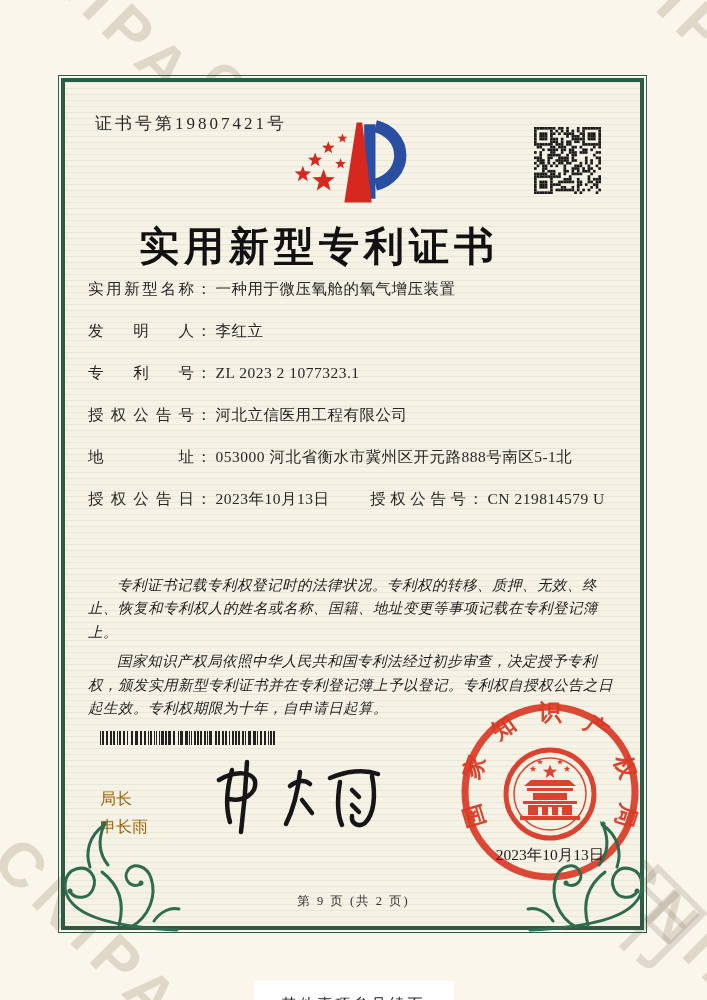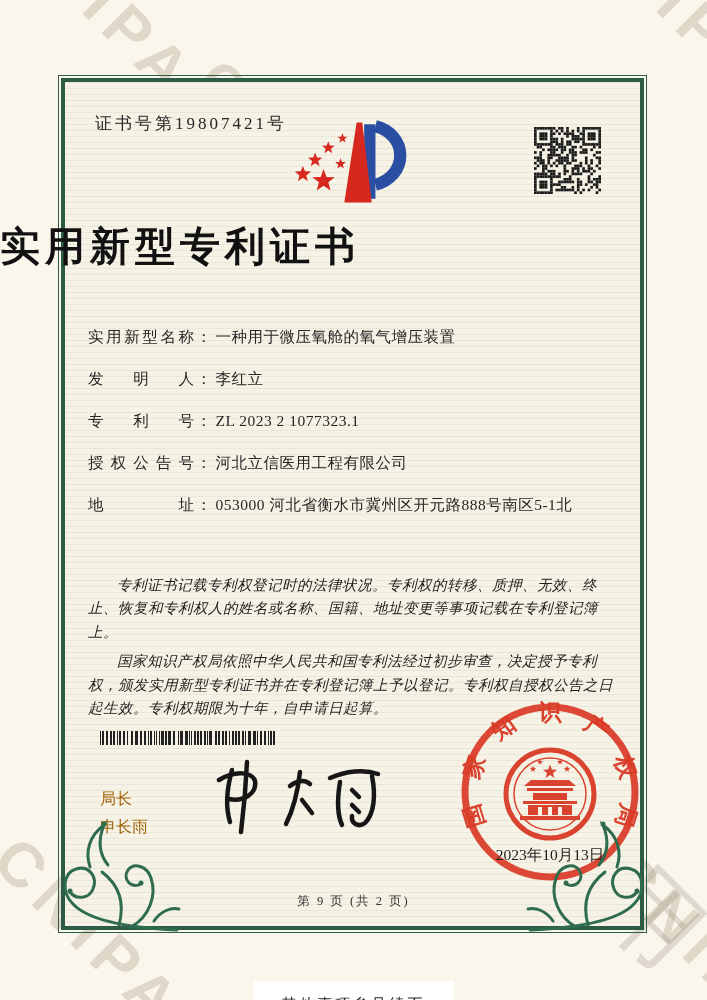--- a/index.html
+++ b/index.html
@@ -19,26 +19,26 @@
   .frame-in{width:100%;height:100%;box-sizing:border-box;border:4px solid #2c5c45;
             background:#f6f3e6;
             background-image:repeating-linear-gradient(to bottom,rgba(125,150,115,.12) 0 1px,rgba(125,150,115,0) 1px 6px);}
   .corner{position:absolute;z-index:4;}
 
   
   .content{position:absolute;inset:0;z-index:3;color:#262626;}
   .cert-no{position:absolute;left:95px;top:112px;font-size:17px;letter-spacing:3px;}
   .logo{position:absolute;left:284px;top:118px;}
   .qr{position:absolute;left:534px;top:127px;}
-  .title{position:absolute;left:0;top:219px;width:638px;text-align:left;font-size:40px;
+  .title{position:absolute;left:0;top:219px;width:638px;text-align:center;font-size:40px;
          font-weight:bold;letter-spacing:5px;color:#111;}
 
   .fields{position:absolute;left:88px;top:279px;width:540px;}
   .frow{position:relative;height:42px;font-size:15.5px;white-space:nowrap;}
-  .flabel{display:inline-block;width:106px;text-align:justify;text-align-last:justify;margin-top:48px;}
+  .flabel{display:inline-block;width:106px;text-align:justify;text-align-last:justify;}
   .fsep{display:inline-block;margin:0 4px 0 2px;}
   .fval{letter-spacing:.5px;}
   .fgroup2{position:absolute;left:282px;top:0;}
 
   .paras{position:absolute;left:88px;top:574px;width:534px;font-size:14.5px;line-height:1.62;
          font-style:italic;color:#1d1d1d;}
   .paras p{margin:0 0 6px 0;text-indent:2em;letter-spacing:.5px;}
 
   .barcode{position:absolute;left:100px;top:731px;}
   .officer{position:absolute;left:100px;top:785px;font-family:"Liberation Sans","DejaVu Sans",sans-serif;
@@ -469,20 +469,26 @@
       </div>
       <div class="frow">
         <span class="flabel">专利号</span><span class="fsep">：</span><span class="fval">ZL 2023 2 1077323.1</span>
       </div>
       <div class="frow">
         <span class="flabel">授权公告号</span><span class="fsep">：</span><span class="fval">河北立信医用工程有限公司</span>
       </div>
       <div class="frow">
         <span class="flabel">地址</span><span class="fsep">：</span><span class="fval">053000 河北省衡水市冀州区开元路888号南区5-1北</span>
       </div>
+      <div class="frow">
+        <span class="flabel">授权公告日</span><span class="fsep">：</span><span class="fval">2023年10月13日</span>
+        <span class="fgroup2">
+          <span class="flabel" style="width:96px">授权公告号</span><span class="fsep">：</span><span class="fval">CN 219814579 U</span>
+        </span>
+      </div>
     </div>
 
     <div class="paras">
       <p>专利证书记载专利权登记时的法律状况。专利权的转移、质押、无效、终止、恢复和专利权人的姓名或名称、国籍、地址变更等事项记载在专利登记簿上。</p>
       <p>国家知识产权局依照中华人民共和国专利法经过初步审查，决定授予专利权，颁发实用新型专利证书并在专利登记簿上予以登记。专利权自授权公告之日起生效。专利权期限为十年，自申请日起算。</p>
     </div>
 
     <svg class="barcode" id="barcode" width="180" height="14">
         <g fill="#222">
           <rect x="0" y="0" width="1" height="14"></rect>

